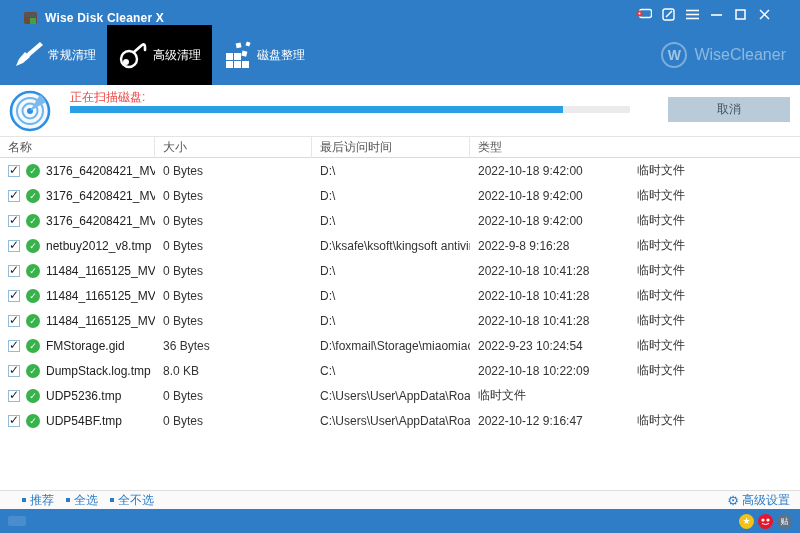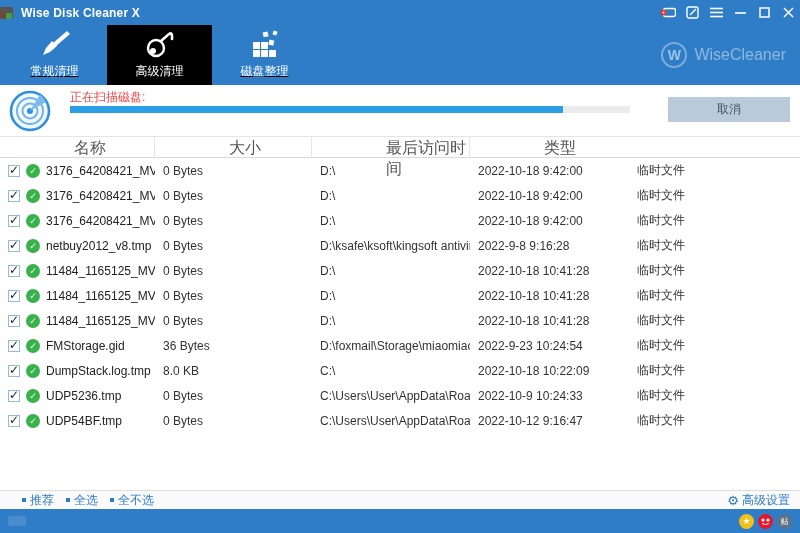--- a/index.html
+++ b/index.html
@@ -1,49 +1,49 @@
 <!DOCTYPE html>
 <html><head>
 <meta charset="utf-8">
 <style>
   * { margin:0; padding:0; box-sizing:border-box; }
   html,body { width:800px; height:533px; overflow:hidden; }
   body { font-family:"Liberation Sans","DejaVu Sans",sans-serif; background:#fff; }
   .app { position:relative; width:800px; height:533px; background:#fff; overflow:hidden; }
 
   
-  .titlebar { height:25px; background:#2e7dc6; display:flex; align-items:center; padding:0 0; }
+  .titlebar { height:25px; background:#2e7dc6; display:flex; align-items:flex-end; padding:0 24px; }
   .app-icon { width:14px; height:14px; margin-right:7px; display:inline-block; }
   .title-text { color:#fff; font-size:12px; font-weight:bold; letter-spacing:.2px; }
   .tb-spacer { flex:1; }
   .tb-btn { width:24px; height:22px; display:flex; align-items:center; justify-content:center; cursor:pointer; position:relative; }
   .tb-btn svg { display:block; }
 
   
   .nav { height:60px; background:#2e7dc6; display:flex; align-items:stretch; padding-left:2px; position:relative; box-shadow:0 1px 0 #c9dcee; }
-  .tab { width:105px; display:flex; flex-direction:column; align-items:center; justify-content:center; gap:5px; cursor:pointer;text-decoration:underline; }
+  .tab { width:105px; display:flex; flex-direction:row; align-items:center; justify-content:center; gap:5px; cursor:pointer; }
   .tab.active { background:#000000; }
   .tab .ticon { height:28px; display:flex; align-items:flex-end; justify-content:center; }
   .tab .tlabel { color:#fff; font-size:12px; }
   .brand { position:absolute; right:14px; top:0; height:60px; display:flex; align-items:center; gap:7px; }
   .brand-circle { width:26px; height:26px; border:2px solid rgba(255,255,255,.38); border-radius:50%; color:rgba(255,255,255,.55); font-size:14px; font-weight:bold; display:flex; align-items:center; justify-content:center; }
   .brand-name { color:rgba(255,255,255,.45); font-size:16px; }
 
   
   .scan { height:52px; background:#fff; position:relative; border-bottom:1px solid #e4e4e4; }
   .radar { position:absolute; left:9px; top:5px; }
   .scan-label { position:absolute; left:70px; top:4px; font-size:12px; color:#ef4444; }
   .pbar { position:absolute; left:70px; top:21px; width:560px; height:7px; background:#ebebeb; }
   .pbar-fill { height:7px; background:#2a9fe5; width:0; }
   .cancel-btn { position:absolute; right:10px; top:12px; width:122px; height:25px; background:#b9cbd8; border:none; color:#44535e; font-size:12px; cursor:pointer; font-family:Liberation Sans, sans-serif; }
 
   
   .grid-row { display:grid; grid-template-columns:155px 157px 158px 159px 1fr; align-items:center; }
   .thead { height:21px; border-bottom:1px solid #d9d9d9; }
-  .th { font-size:16px; color:#555; padding-left:26px; height:21px; line-height:21px; border-right:1px solid #e6e6e6; cursor:pointer;margin-left:48px; }
+  .th { font-size:12px; color:#555; padding-left:8px; height:21px; line-height:21px; border-right:1px solid #e6e6e6; cursor:pointer; }
   .th:last-child { border-right:none; }
   .tbody { height:331px; overflow:hidden; }
   .trow { height:25px; cursor:default; }
   .td { font-size:12px; color:#333; padding-left:8px; white-space:nowrap; overflow:hidden; }
   .name-cell { display:flex; align-items:center; gap:6px; padding-left:8px; overflow:hidden; }
   .cbx { width:12px; height:12px; background:#fff; border:1px solid #94bcd8; position:relative; flex:0 0 auto; cursor:pointer; }
   .cbx::after { content:"✓"; position:absolute; left:0px; top:-3px; font-size:12px; font-weight:bold; color:#1a1a2e; }
   .ok-badge { width:14px; height:14px; border-radius:50%; background:#38b24a; color:#fff; font-size:9px; font-weight:bold; display:flex; align-items:center; justify-content:center; flex:0 0 auto; }
   .fname { font-size:12px; color:#222; white-space:nowrap; overflow:hidden; }
 
@@ -287,21 +287,20 @@
           <div class="td">临时文件</div>
         </div>
         <div class="grid-row trow">
           <div class="name-cell">
             <span class="cbx"></span>
             <span class="ok-badge">✓</span>
             <span class="fname">UDP5236.tmp</span>
           </div>
           <div class="td">0 Bytes</div>
           <div class="td">C:\Users\User\AppData\Roamin...</div>
-          <div class="td">2022-10-9 10:24:33</div>
           <div class="td">临时文件</div>
         </div>
         <div class="grid-row trow">
           <div class="name-cell">
             <span class="cbx"></span>
             <span class="ok-badge">✓</span>
             <span class="fname">UDP54BF.tmp</span>
           </div>
           <div class="td">0 Bytes</div>
           <div class="td">C:\Users\User\AppData\Roamin...</div>

